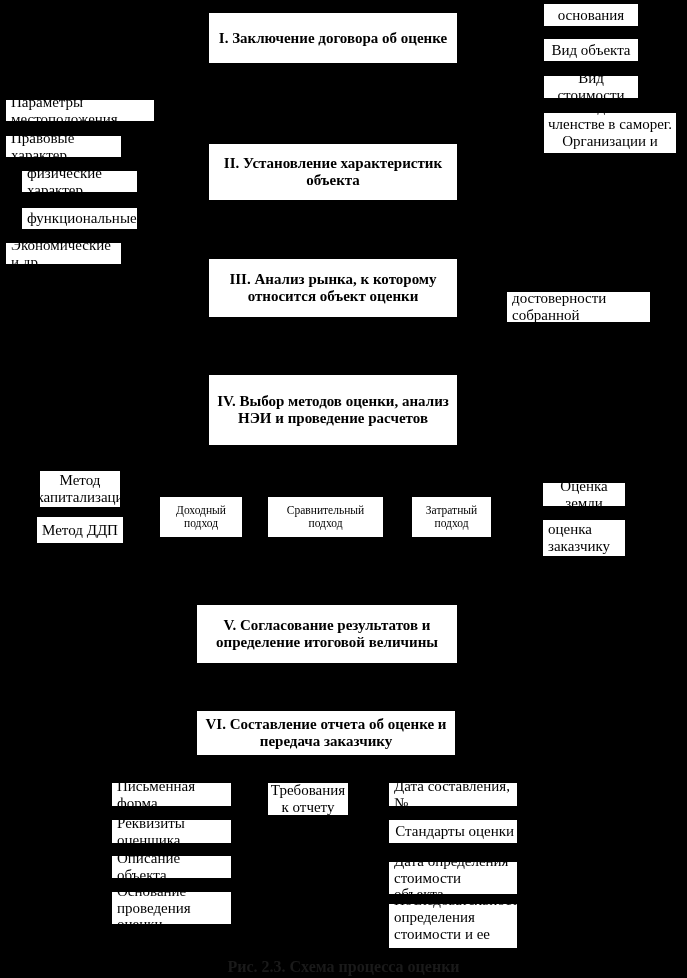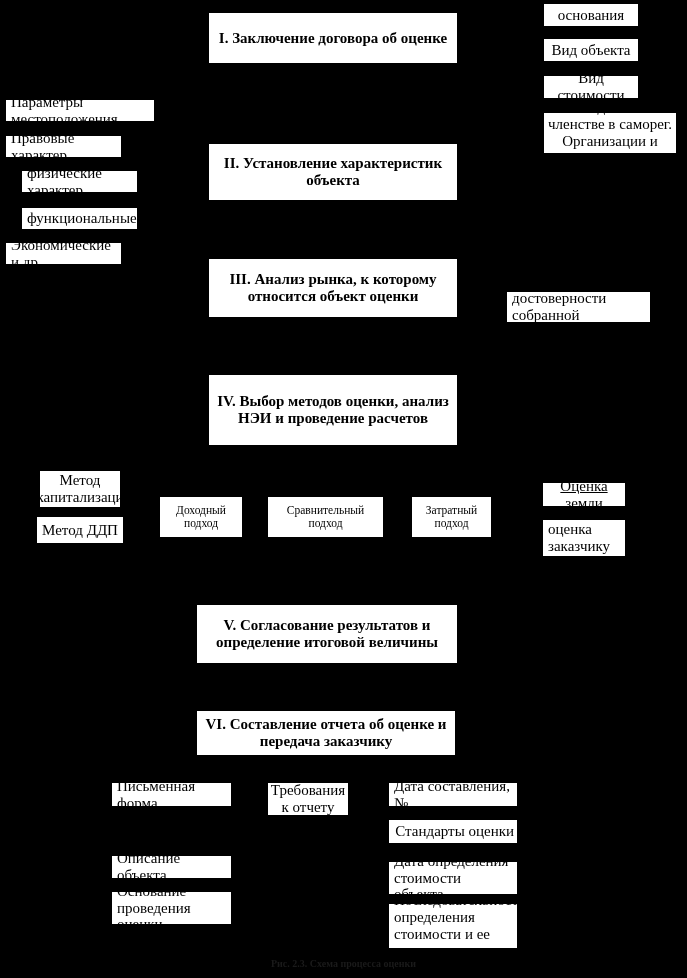--- a/index.html
+++ b/index.html
@@ -40,21 +40,21 @@
     justify-content: flex-start;
     text-align: left;
     padding-left: 5px;
   }
   .method {
     font-size: 11.5px;
   }
   .caption {
     position: absolute;
     color: #1a1a1a;
-    font-size: 10px;
+    font-size: 16px;
     font-weight: bold;
     text-align: center;
     width: 100%;
     left: 0;
   }
   .conn {
     position: absolute;
     background: #000000;
   }
 </style>
@@ -142,29 +142,32 @@
     <span>Затратный подход</span>
   </div>
 
   <div class="box sub" style="left:39px; top:470px; width:82px; height:38px;">
     <span>Метод капитализаци</span>
   </div>
   <div class="box sub" style="left:36px; top:516px; width:88px; height:28px;">
     <span>Метод ДДП</span>
   </div>
 
-  <div class="box sub" style="left:542px; top:482px; width:84px; height:25px;text-decoration:underline;">
+  <div class="box sub" style="left:542px; top:482px; width:84px; height:25px;">
     <span>Оценка земли</span>
   </div>
   <div class="box sub sub-left" style="left:542px; top:519px; width:84px; height:38px;">
     <span>оценка заказчику</span>
   </div>
 
   <div class="box sub sub-left" style="left:111px; top:782px; width:121px; height:25px;">
     <span>Письменная форма</span>
+  </div>
+  <div class="box sub sub-left" style="left:111px; top:819px; width:121px; height:25px;">
+    <span>Реквизиты оценщика</span>
   </div>
   <div class="box sub sub-left" style="left:111px; top:855px; width:121px; height:24px;justify-content:center;">
     <span>Описание объекта</span>
   </div>
   <div class="box sub sub-left" style="left:111px; top:891px; width:121px; height:34px;">
     <span>Основание проведения оценки</span>
   </div>
 
   <div class="box sub" style="left:267px; top:782px; width:82px; height:34px;">
     <span>Требования к отчету</span>

